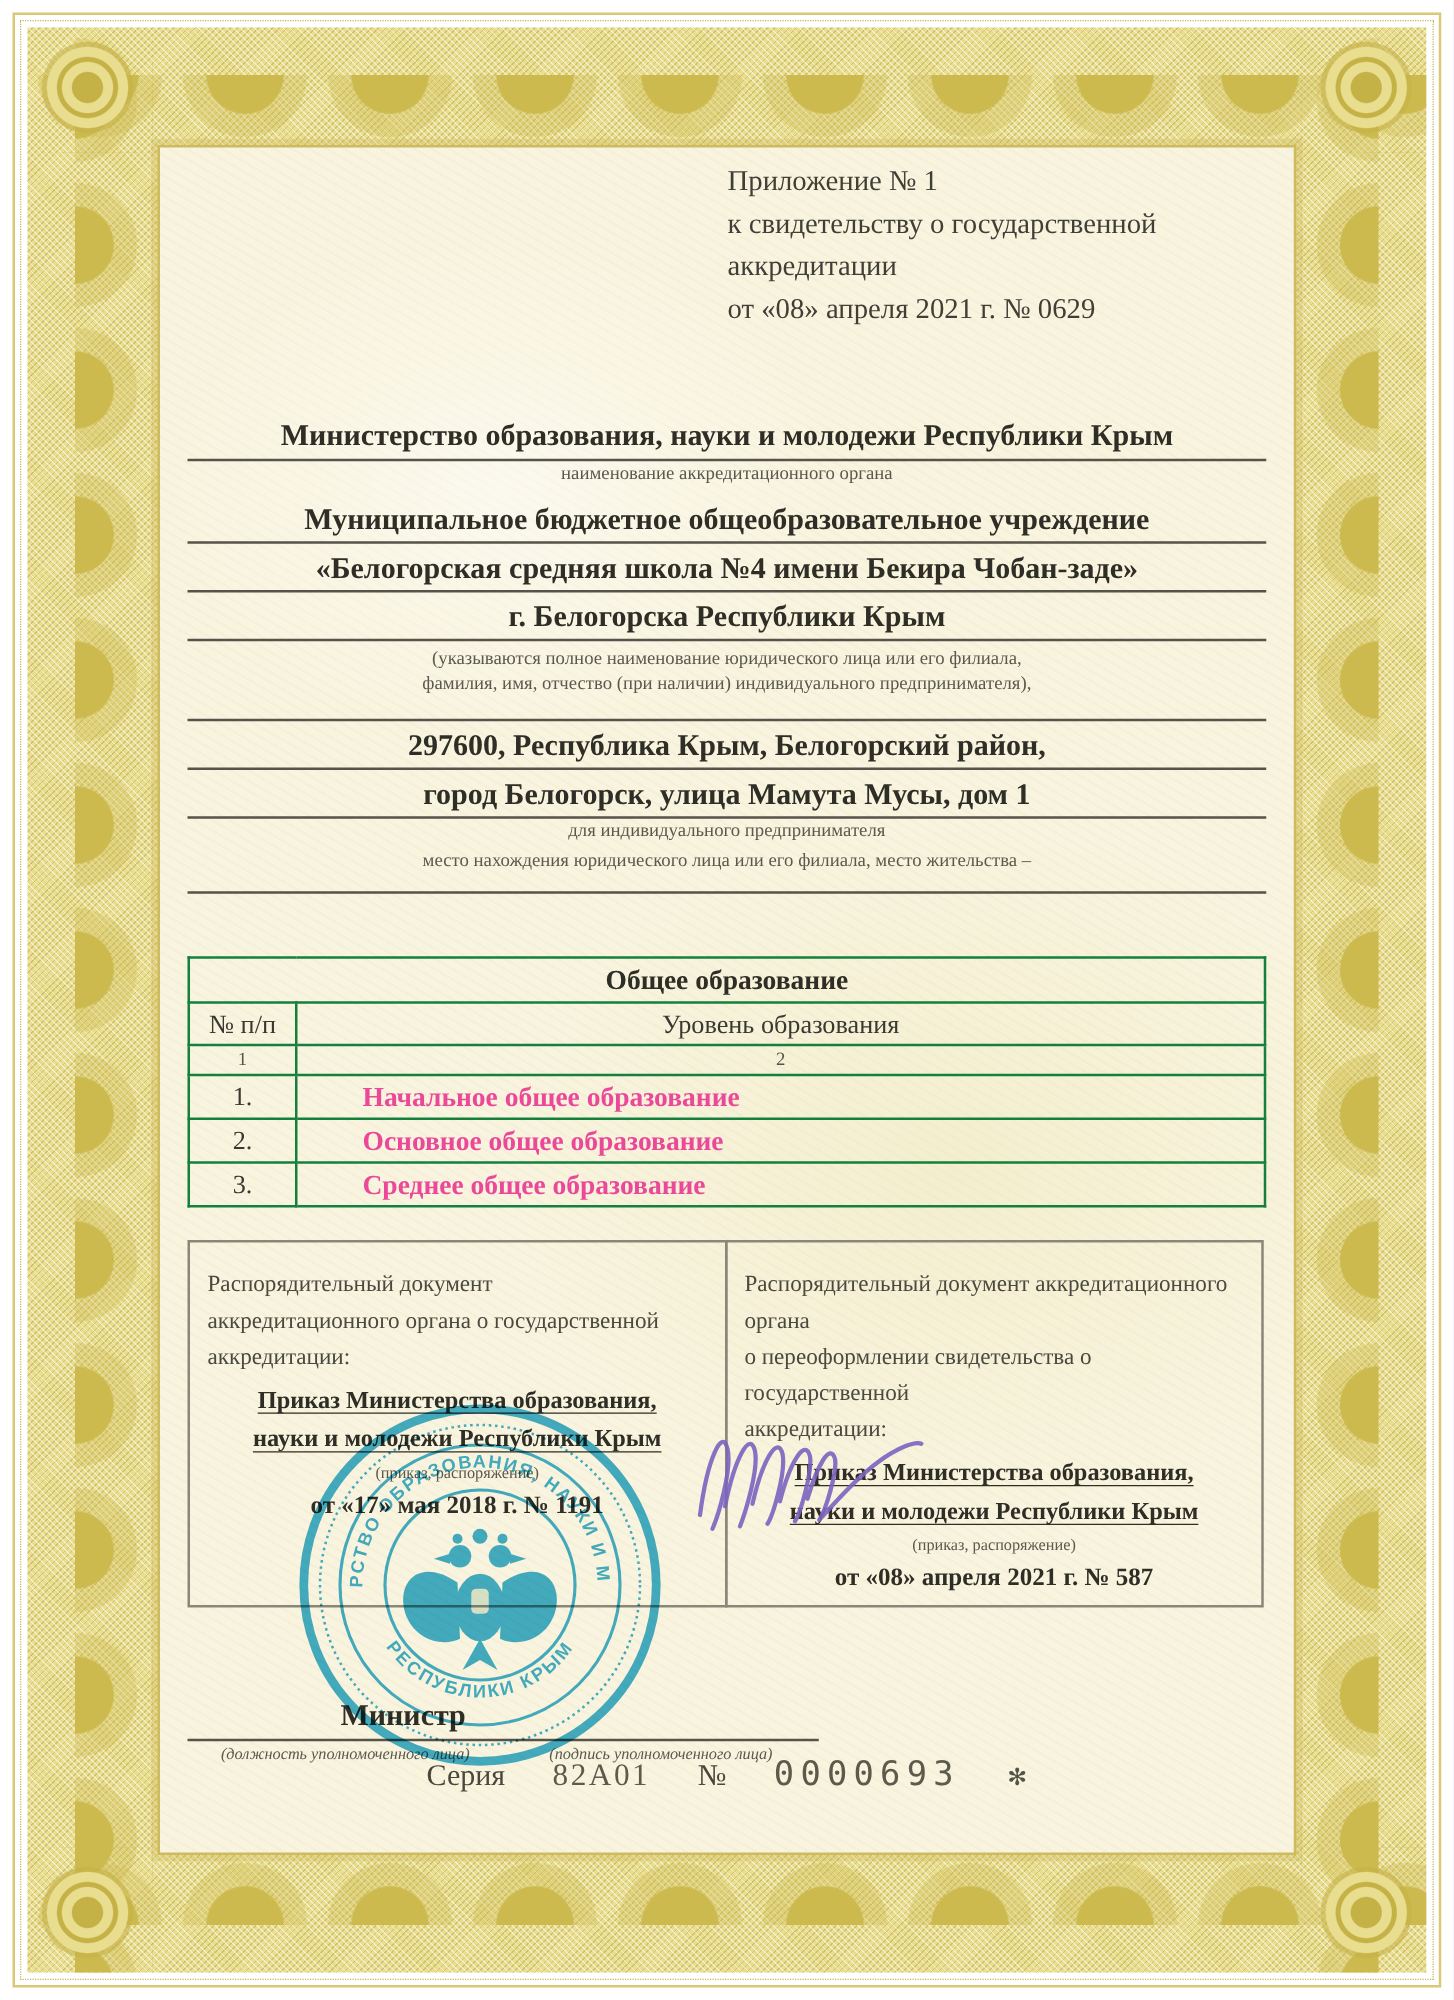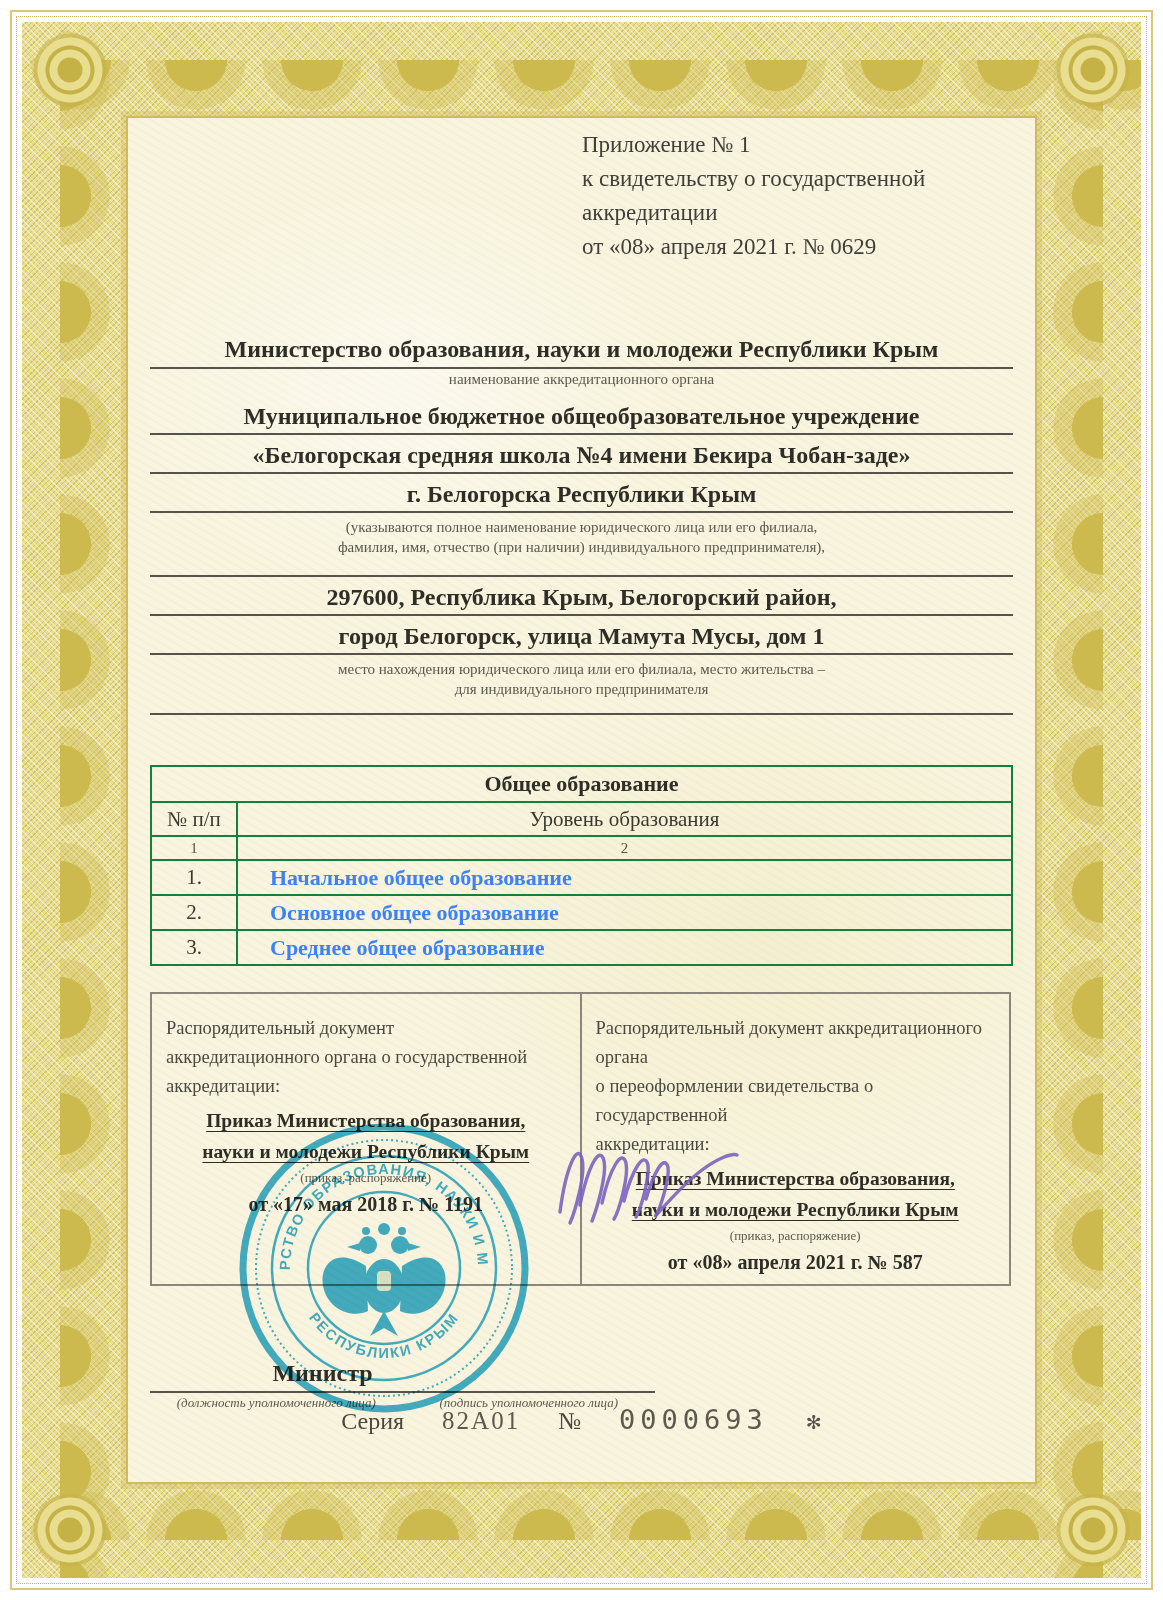--- a/index.html
+++ b/index.html
@@ -58,21 +58,21 @@
   .org .line{padding-bottom:3px; margin-top:7px; font-size:24px;}
   .addr .line{padding-bottom:3px; margin-top:7px; font-size:24px;}
   .blankline{height:18px;}
   
   table.edu{width:100%; border-collapse:collapse; margin-top:50px;}
   table.edu td{border:2px solid #15803d; padding:1px 4px;}
   .edu .title{font-size:22px; height:32px;}
   .edu .head{font-size:21px; height:30px;}
   .edu .idx{font-size:15px; height:20px; color:#55534a;}
   .edu .row-num{width:76px; text-align:center; font-size:21px; height:31px;}
-  .edu .row-val{font-weight:bold; font-size:22px; padding-left:32px; color:#3b82f6;}
+  .edu .row-val{font-weight:bold; font-size:22px; padding-left:52px; color:#ec4899;}
   
   .orders{display:flex; margin-top:26px; align-items:stretch;}
   .obox{border:2px solid #8a877a; width:50%; box-sizing:border-box; padding:20px 14px 10px 14px;}
   .obox + .obox{margin-left:-2px;}
   .obox .desc{font-size:18.5px; line-height:29px; color:#4a4940;}
   .obox .ref{font-weight:bold; font-size:19.5px; line-height:31px; text-align:center; margin-top:4px; color:#2e2d26;}
   .obox .ref span{text-decoration:underline; text-underline-offset:4px;}
   .obox .ocap{font-size:13px; margin-top:1px;}
   .obox .odate{font-weight:bold; font-size:20px; text-align:center; margin-top:5px; color:#2e2d26;}
   
@@ -127,22 +127,22 @@
       <div class="line bold center rule">«Белогорская средняя школа №4 имени Бекира Чобан-заде»</div>
       <div class="line bold center rule">г. Белогорска Республики Крым</div>
       <div class="caption" style="margin-top:4px;">(указываются полное наименование юридического лица или его филиала,</div>
       <div class="caption">фамилия, имя, отчество (при наличии) индивидуального предпринимателя),</div>
     </div>
 
     <div class="addr">
       <div class="blankline rule"></div>
       <div class="line bold center rule">297600, Республика Крым, Белогорский район,</div>
       <div class="line bold center rule">город Белогорск, улица Мамута Мусы, дом 1</div>
+      <div class="caption">для индивидуального предпринимателя</div>
       <div class="caption" style="margin-top:4px;">место нахождения юридического лица или его филиала, место жительства –</div>
-      <div class="caption">для индивидуального предпринимателя</div>
       <div class="blankline rule" style="height:14px;"></div>
     </div>
 
     <table class="edu">
       <tbody>
         <tr>
           <td colspan="2" class="title bold center">Общее образование</td>
         </tr>
         <tr>
           <td class="head center">№ п/п</td>

